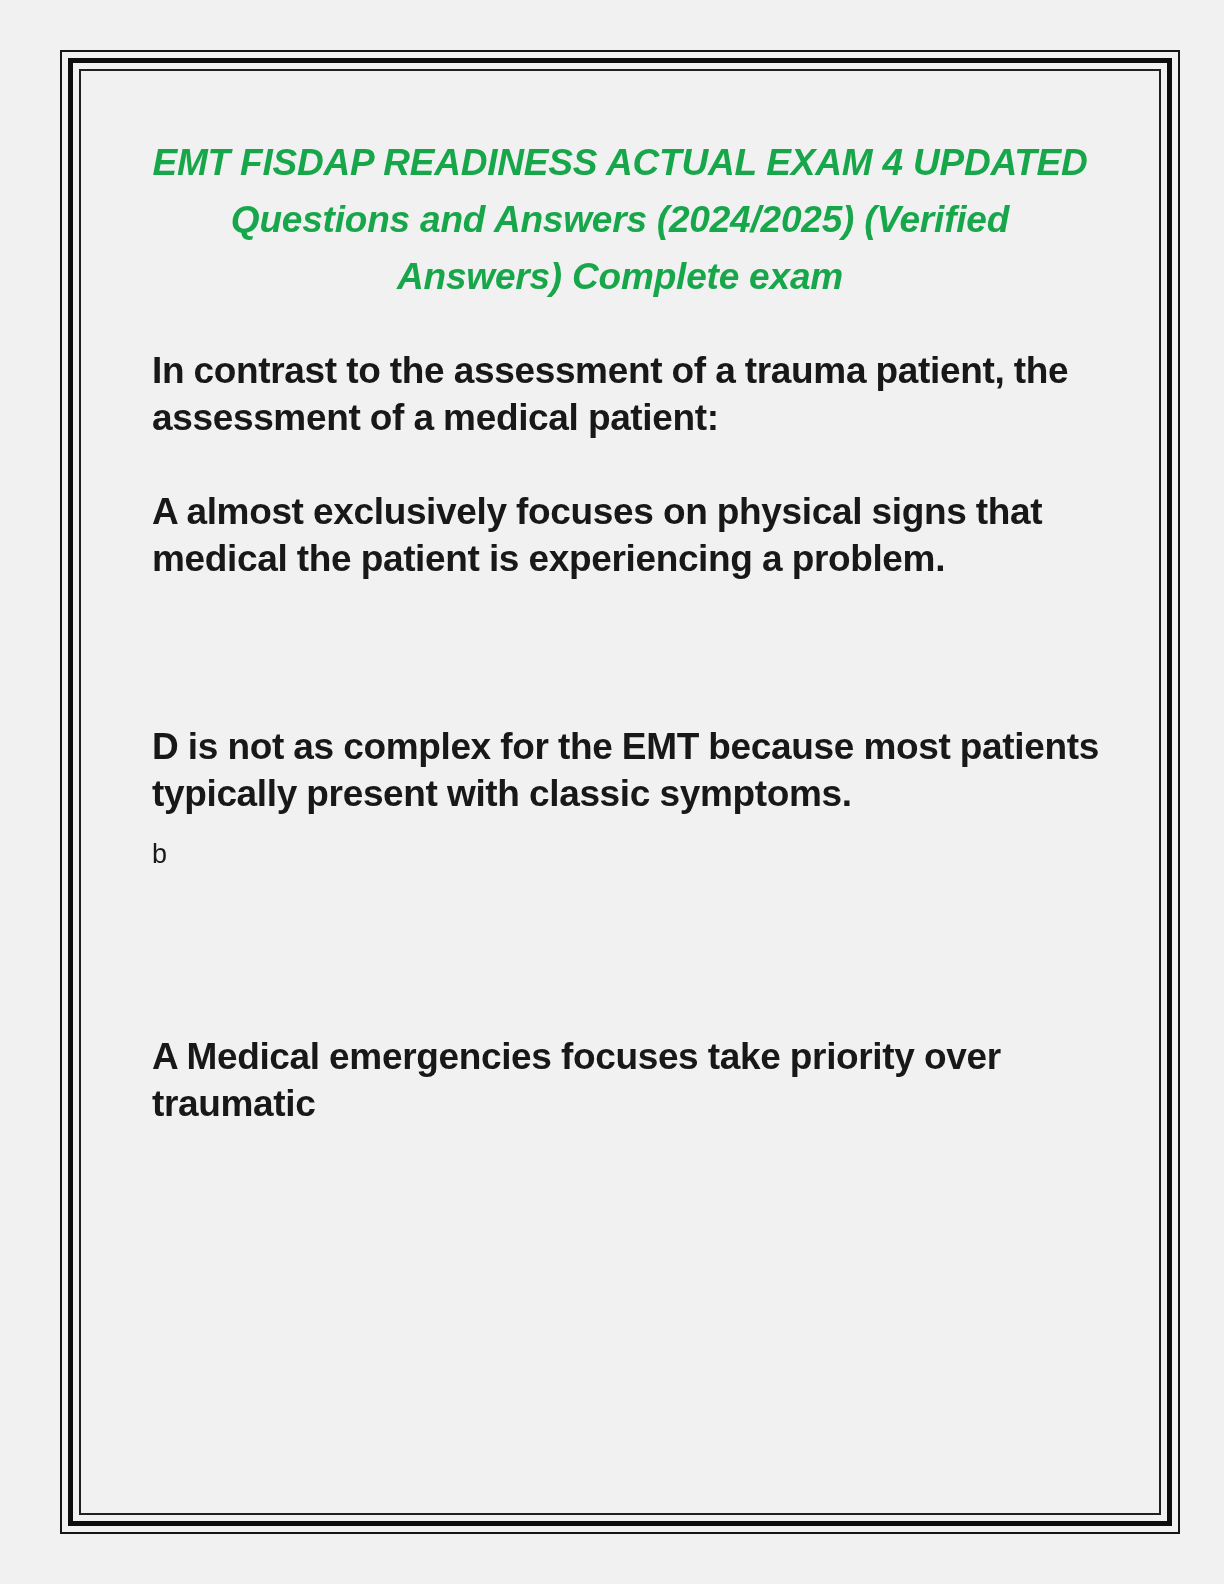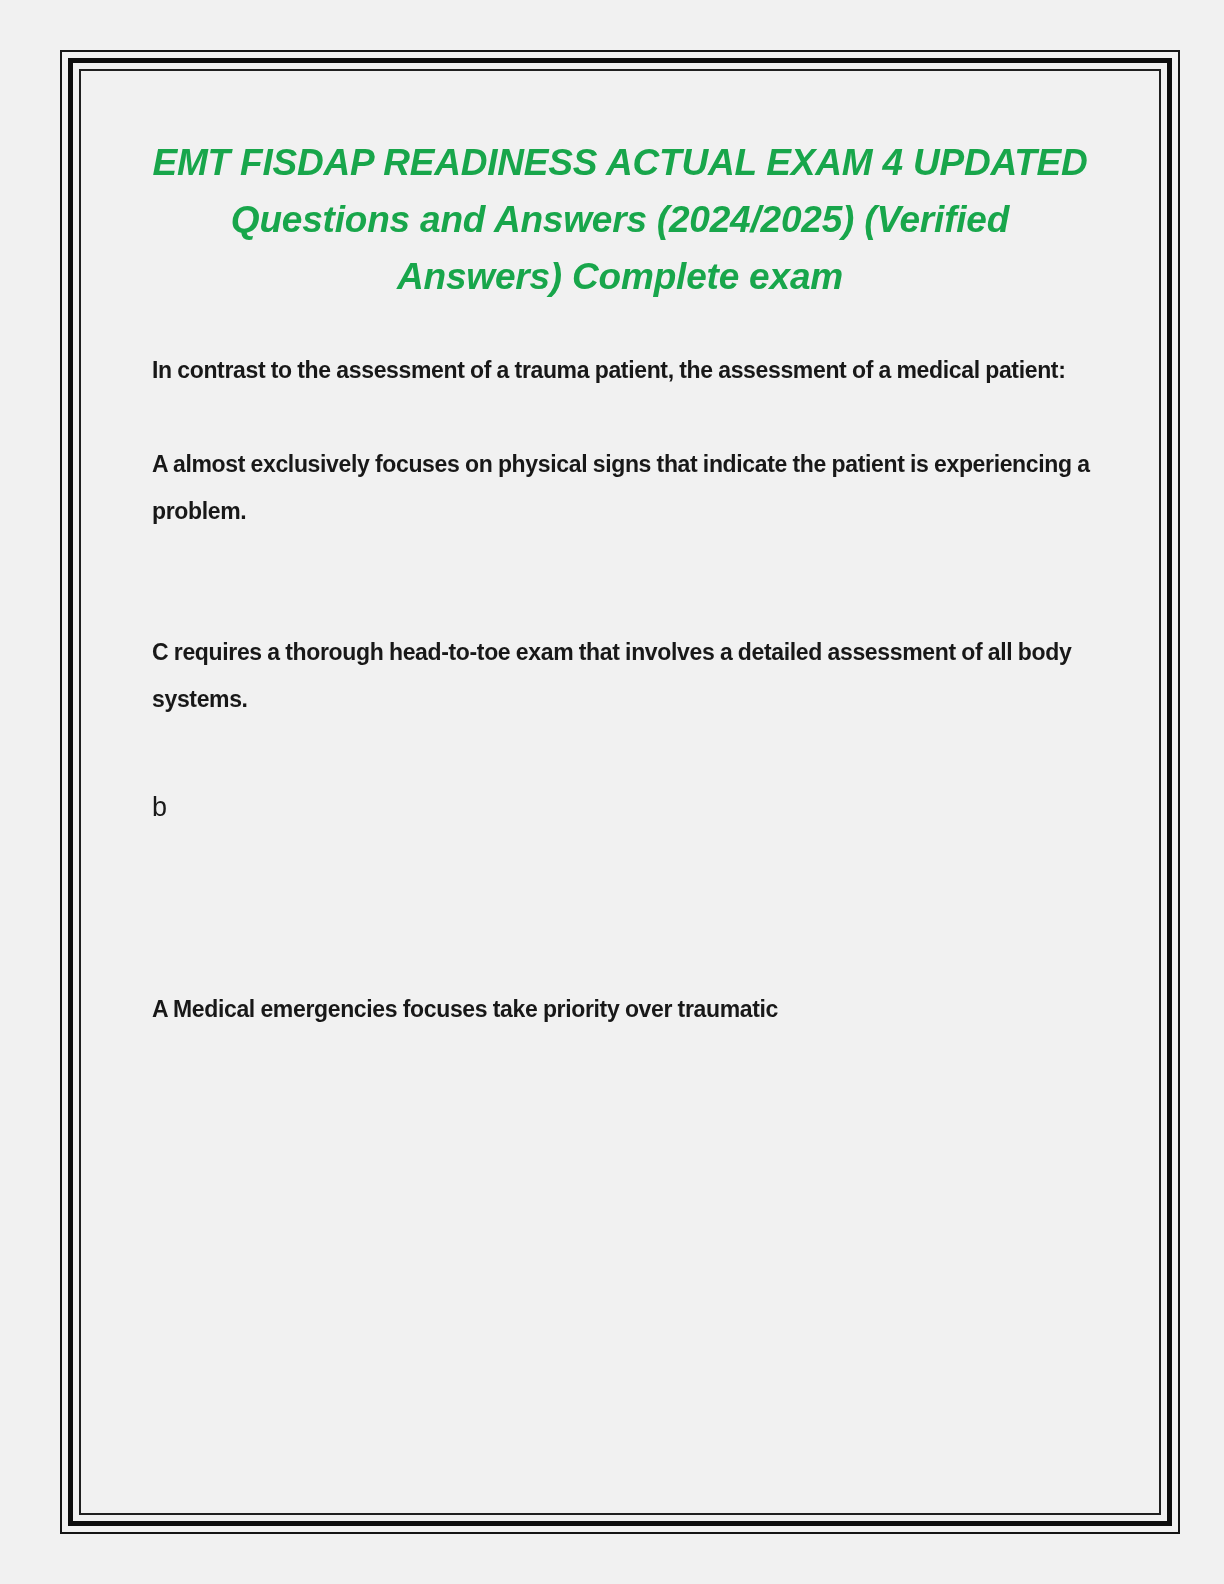--- a/index.html
+++ b/index.html
@@ -82,21 +82,21 @@
   }
 
   .body-block {
     padding: 0 30px 0 71px;
   }
 
   .para {
     margin: 0;
     font-family: "Liberation Sans", sans-serif;
     font-weight: bold;
-    font-size: 23px;
+    font-size: 37px;
     line-height: 47px;
     letter-spacing: -0.35px;
     color: #181818;
     word-spacing: -0.5px;
   }
 
   .para.green {
     color: #14a64a;
   }
 
@@ -127,31 +127,31 @@
     <h1 class="doc-title">EMT FISDAP READINESS ACTUAL EXAM  4 UPDATED Questions and Answers (2024/2025) (Verified Answers) Complete exam</h1>
 
     <div class="gap-top"></div>
 
     <div class="body-block">
 
       <p class="para">In contrast to the assessment of a trauma patient, the assessment of a medical patient:</p>
 
       <div class="spacer-1"></div>
 
-      <p class="para">A almost exclusively focuses on physical signs that indicate the patient is experiencing a problem.</p>
+      <p class="para">A almost exclusively focuses on physical signs that medical the patient is experiencing a problem.</p>
 
       <div class="spacer-1"></div>
 
 
       <div class="spacer-1"></div>
 
-      <p class="para">C requires a thorough head-to-toe exam that involves a detailed assessment of all body systems.</p>
 
       <div class="spacer-1"></div>
 
+      <p class="para">D is not as complex for the EMT because most patients typically present with classic symptoms.</p>
 
       <div class="gap-sm"></div>
 
       <p class="para plain">b</p>
 
       <div class="gap-sm"></div>
 
 
       <div class="spacer-3"></div>
 

